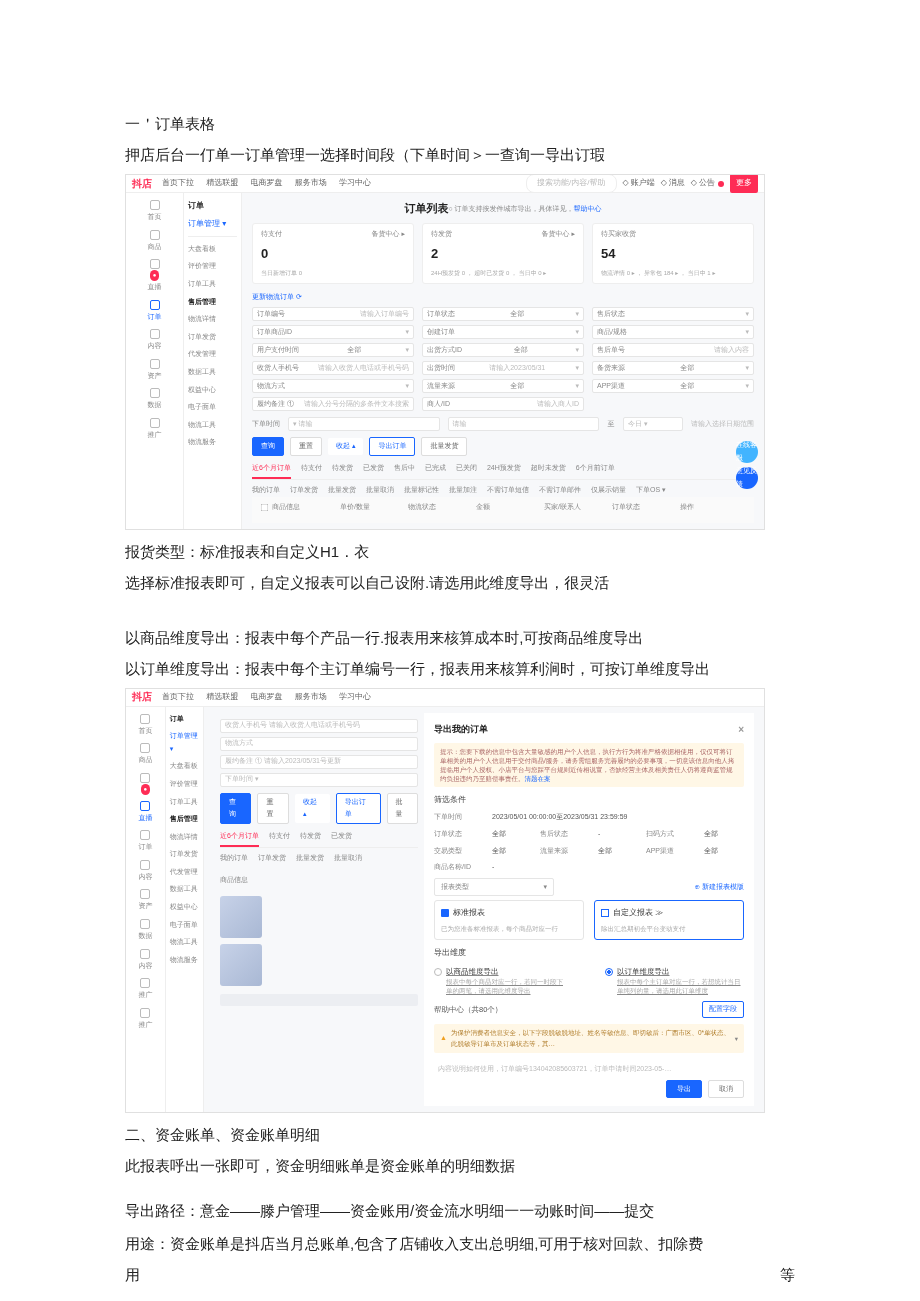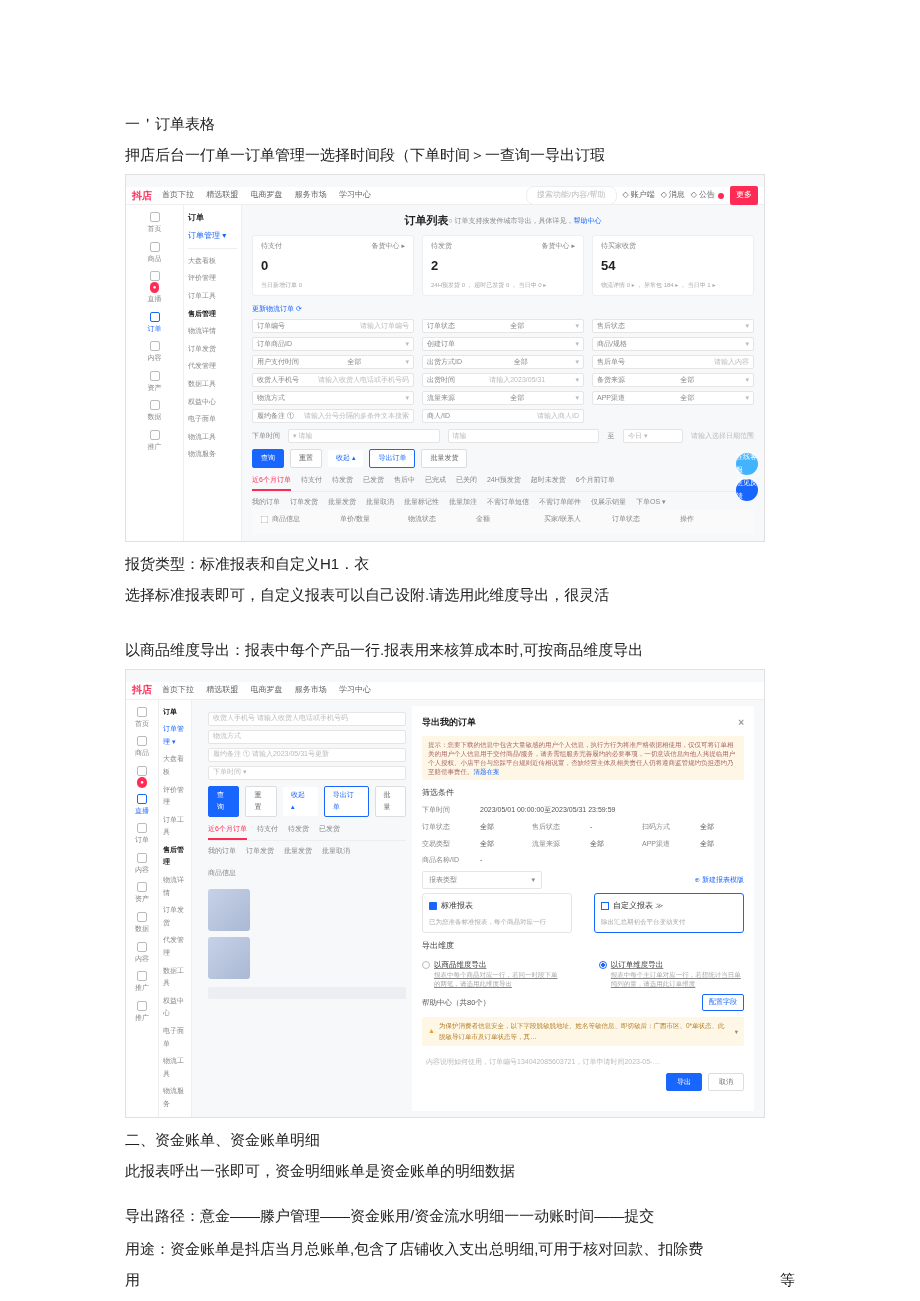--- a/index.html
+++ b/index.html
@@ -16,21 +16,21 @@
   .para { margin-bottom: 4px; }
   .sect { margin-top: 28px; }
 
   
   .mini {
     width: 640px; margin: 6px 0 10px 0;
     border: 1px solid #e0e0e0; background: #f7f8fa;
     font-size: 8px; color: #888; position: relative;
     overflow: hidden;
   }
-  .mini .topbar { display:flex; align-items:center; height:18px; background:#fff; border-bottom:1px solid #eee; padding:0 6px;margin-top:12px; }
+  .mini .topbar { display:flex; align-items:center; height:18px; background:#fff; border-bottom:1px solid #eee; padding:0 6px; }
   .mini .logo { color:#fe2c55; font-weight:bold; font-size:10px; margin-right:10px; }
   .mini .topnav span { color:#666; margin-right:10px; font-size:8px; }
   .mini .toplinks { margin-left:auto; display:flex; gap:6px; font-size:8px; color:#666; }
   .mini .toplinks span { display:inline-flex; align-items:center; gap:2px; }
   .mini .toplinks .red-dot::after { content:""; width:6px;height:6px;border-radius:50%;background:#fe2c55;display:inline-block;margin-left:1px;}
   .mini .btn-buy { background:#fe2c55; color:#fff; padding:1px 6px; border-radius:2px; font-size:8px;}
   .mini .body { display:flex; }
   .mini .side { width:58px; background:#fff; border-right:1px solid #eee; padding:4px 0; }
   .mini .side .sitem { display:flex; flex-direction:column; align-items:center; padding:3px 0; color:#888; font-size:7px;}
   .mini .side .sitem .sicon { width:10px;height:10px;border:1px solid #bbb;border-radius:2px;margin-bottom:1px;}
@@ -79,21 +79,21 @@
   .mini2 .modal .mtitle .x { color:#999; font-size:10px;}
   .mini2 .notice { background:#fff7e6; color:#a66; font-size:6.5px; padding:4px 6px; border-radius:2px; margin-bottom:6px; line-height:1.4;}
   .mini2 .notice .lk { color:#1966ff;}
   .mini2 .sec-h { font-size:8px; color:#444; margin:6px 0 4px 0;}
   .mini2 .kv { display:grid; grid-template-columns: 50px 1fr 50px 1fr 50px 1fr; gap:4px 8px; font-size:7px; color:#888; margin-bottom:4px;}
   .mini2 .kv .k { color:#888; }
   .mini2 .kv .v { color:#555; }
   .mini2 .select-box { border:1px solid #e5e5e5; border-radius:2px; padding:2px 6px; font-size:7px; color:#888; display:inline-flex; justify-content:space-between; width:120px;}
   .mini2 .cards { display:flex; gap:10px; margin:4px 0;}
   .mini2 .rcard { width:150px; border:1px solid #e5e5e5; border-radius:3px; padding:5px 6px;}
-  .mini2 .rcard.sel { border-color:#1966ff;margin-left:12px; }
+  .mini2 .rcard.sel { border-color:#1966ff; }
   .mini2 .rcard .head { font-size:8px; color:#333; display:flex; align-items:center; gap:4px;}
   .mini2 .rcard .head .ric { width:8px;height:8px;background:#1966ff;border-radius:1px;display:inline-block;}
   .mini2 .rcard.sel .head .pen { width:8px;height:8px;border:1px solid #1966ff;display:inline-block;}
   .mini2 .rcard .desc { font-size:6.5px; color:#aaa; margin-top:2px;}
   .mini2 .radio-row { display:flex; gap:40px; margin:4px 0 2px 0;text-decoration:underline;}
   .mini2 .radio-row .ritem .rh { font-size:7.5px; color:#333; display:flex; align-items:center; gap:4px;}
   .mini2 .radio-row .ritem .rd { font-size:6.5px; color:#aaa; margin-left:12px; line-height:1.3;}
   .mini2 .radio-row .rdot { width:8px;height:8px;border:1px solid #bbb;border-radius:50%;display:inline-block;}
   .mini2 .radio-row .rdot.on { border-color:#1966ff; background:radial-gradient(#1966ff 40%, #fff 45%);}
   .mini2 .setfields { display:flex; justify-content:space-between; align-items:center; margin:6px 0;}
@@ -364,20 +364,21 @@
           <div class="fcirc">意见反馈</div>
         </div>
       </div>
     </div>
   </div>
 
   <div class="para tight">报货类型：标准报表和自定义H1．衣</div>
   <div class="para">选择标准报表即可，自定义报表可以自己设附.请选用此维度导出，很灵活</div>
 
   <div class="para sect">以商品维度导出：报表中每个产品一行.报表用来核算成本时,可按商品维度导出</div>
+  <div class="para">以订单维度导出：报表中每个主订单编号一行，报表用来核算利涧时，可按订单维度导出</div>
 
   <div class="mini mini2">
     <div class="topbar">
       <span class="logo">抖店</span>
       <div class="topnav">
         <span>首页下拉</span>
         <span>精选联盟</span>
         <span>电商罗盘</span>
         <span>服务市场</span>
         <span>学习中心</span>

